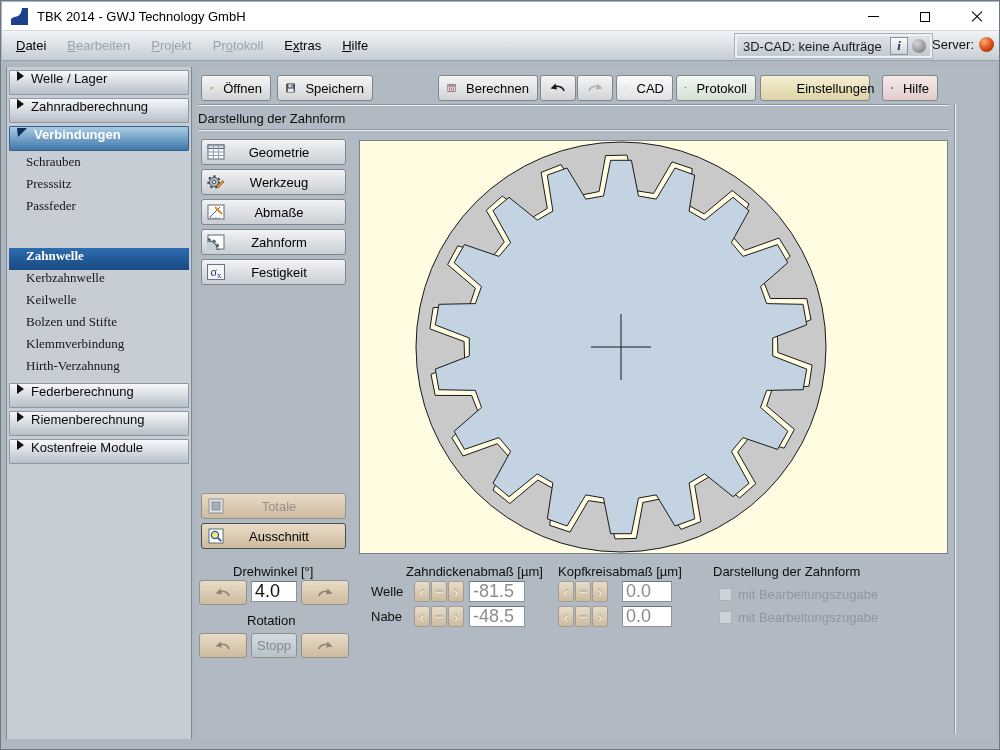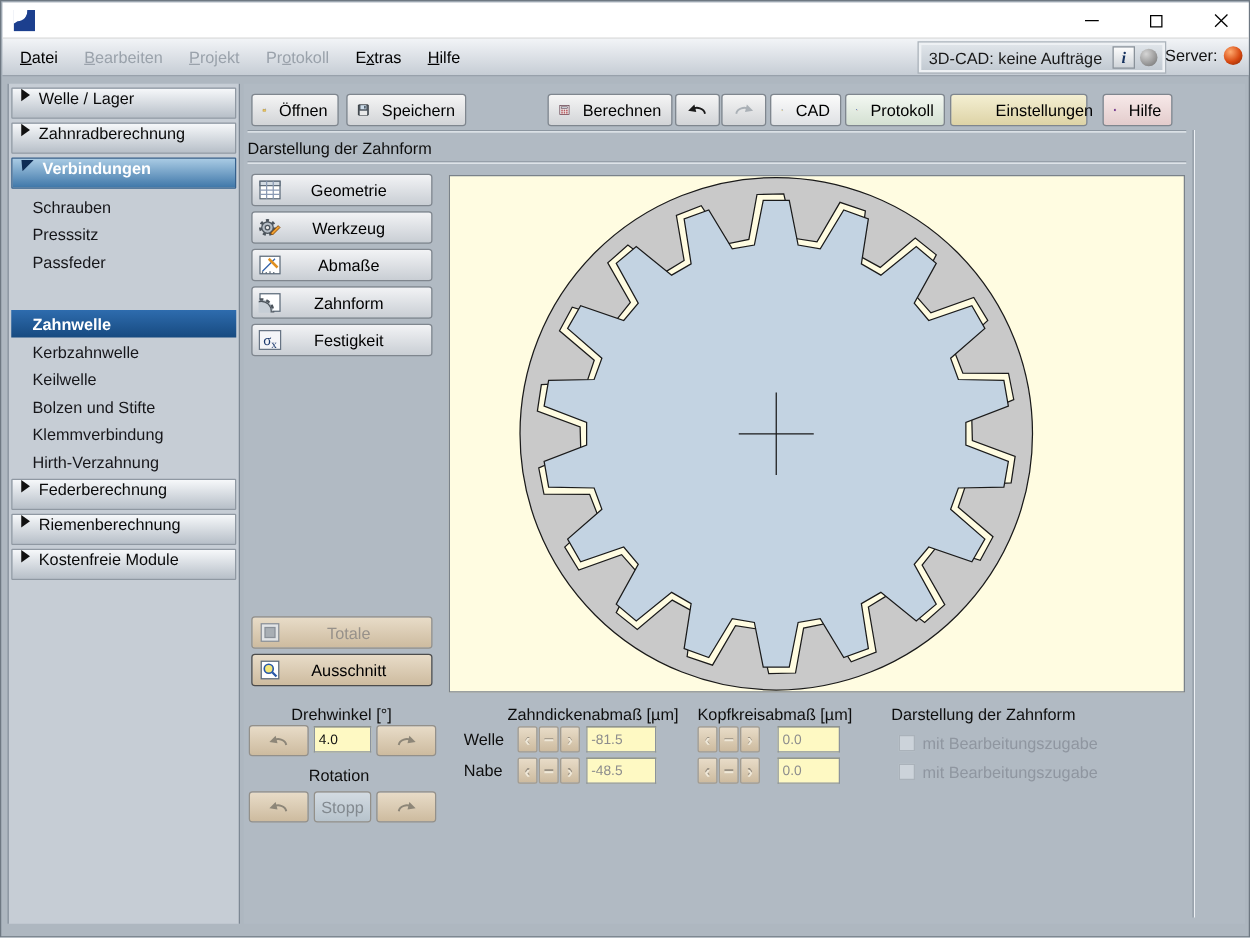--- a/index.html
+++ b/index.html
@@ -28,21 +28,21 @@
   #info-btn { margin-left:auto; width:18px; height:18px; background:linear-gradient(#fcfcfc,#cfd4d9); border:1px solid #8a929a; display:flex; align-items:center; justify-content:center; font-family:"Liberation Serif", serif; font-weight:bold; font-style:italic; color:#16325e; }
   #cad-led { width:14px; height:14px; border-radius:50%; margin:0 4px; background:radial-gradient(circle at 35% 30%, #d6d6d6, #8d8d8d 70%, #6f6f6f); }
   #server-area { position:absolute; right:6px; top:6px; display:flex; align-items:center; gap:5px; }
   #server-led { width:15px; height:15px; border-radius:50%; background:radial-gradient(circle at 35% 30%, #ffab70, #d84a12 55%, #7e2200); }
 
   
   #sidebar { position:absolute; left:5px; top:66px; width:186px; height:672px; background:#c6cdd5; border-left:1px solid #7d8894; border-right:1px solid #7d8894; padding:3px 2px; }
   .nav-header { height:25px; margin-bottom:3px; background:linear-gradient(#f6f8fa,#b7bfc8); border:1px solid #8f98a2; border-radius:1px; display:flex; align-items:flex-start; padding-left:7px; gap:7px; color:#0a0a0a; }
   .nav-header.expanded { background:linear-gradient(#a9cbe4,#3f77a9); color:#ffffff; font-weight:bold; border-color:#35608c; }
   .tri-r { width:0; height:0; border-left:7px solid #111; border-top:5px solid transparent; border-bottom:5px solid transparent; }
-  .nav-item { height:22px; display:flex; align-items:center; padding-left:17px; color:#16161a; }
+  .nav-item { height:22px; display:flex; padding-left:17px; color:#16161a;font-family:Liberation Serif, serif; }
   .nav-item.selected { background:linear-gradient(#2e6cae,#174a80); color:#fff; font-weight:bold;margin-top:28px; }
 
   
   #main { position:absolute; left:194px; top:66px; width:801px; height:672px; background:#b1bac3; }
   .groove { position:absolute; height:2px; border-top:1px solid #8d97a1; border-bottom:1px solid #edf1f5; }
 
   .btn { position:absolute; height:26px; background:linear-gradient(#f5f5f5,#d2d4d7); border:1px solid #7f868e; border-radius:3px; display:flex; align-items:center; justify-content:center; gap:10px; padding:0 8px; color:#000; }
   .btn.tint-green { background:linear-gradient(#f3f8f2,#d4e0d2); }
   .btn.tint-yellow { background:linear-gradient(#f4efd2,#ddd3a6); }
   .btn.tint-pink { background:linear-gradient(#f7e9e9,#e3cccc); }
@@ -57,40 +57,41 @@
   .beige .tlabel.off { color:#97918a; }
 
   #canvas { position:absolute; left:164px; top:73px; width:589px; height:414px; background:#fffce1; border:1px solid #7a828a; }
   #gear-svg { display:block; overflow:hidden; }
 
   
   .ctl-label { position:absolute; color:#0e0e0e; }
   .ctl-label.dim { color:#8f96a0; }
   .rot-btn { position:absolute; width:48px; height:25px; background:linear-gradient(#e8dcc8,#cdbb9f); border:1px solid #93908a; border-radius:3px; display:flex; align-items:center; justify-content:center; }
   .rot-btn.bluegray { background:linear-gradient(#d3dbe2,#b7c3cc); color:#82898f; }
-  .field { position:absolute; height:21px; background:#fef9c3; border:1px solid #8b939c; border-top-color:#6f777f; padding:0 3px; font-family:"Liberation Sans", sans-serif; font-size:11px; color:#111; }
+  .field { position:absolute; height:21px; background:#ffffff; border:1px solid #8b939c; border-top-color:#6f777f; padding:0 3px; font-family:"Liberation Sans", sans-serif; font-size:18px; color:#111; }
   .field.gray { color:#8d8d8d; }
   .stepgroup { position:absolute; display:flex; gap:1px; }
   .stepbtn { width:16px; height:21px; background:linear-gradient(#e8dcc8,#cdbb9f); border:1px solid #a39c90; border-radius:2px; display:flex; align-items:center; justify-content:center; color:#efe8d8; text-shadow:0 -1px 0 #9a9183; font-size:14px; font-weight:bold; }
   .checkbox { position:absolute; width:13px; height:13px; background:#ccd3da; border:1px solid #aab2ba; }
 
   .sigma-box { width:18px; height:16px; background:#f4f5f8; border:1px solid #677484; display:flex; align-items:flex-start; justify-content:center; font-family:"Liberation Serif", serif; color:#1c3a6e; font-size:12px; line-height:14px; }
   .sigma-sub { font-size:9px; margin-top:3px; }
 </style>
 </head>
 <body>
 
 <div id="frame">
 
   <div id="titlebar">
     <svg id="logo" viewBox="0 0 17 17">
       <rect x="0" y="0" width="17" height="17" fill="#1c3f8e"></rect>
       <path d="M0 0 L11 0 C11 7 7 11 0 11 Z" fill="#ffffff"></path>
       <path d="M3 9 C8 9 11 5 11 0 L17 0 L17 17 L0 17 L0 11 Z" fill="#1c3f8e"></path>
     </svg>
+    <span id="title-text">TBK 2014 - GWJ Technology GmbH</span>
     <div id="win-controls">
       <div class="winbtn">
           <div class="min-glyph"></div>
         </div>
       <div class="winbtn">
           <div class="max-glyph"></div>
         </div>
       <div class="winbtn">
           <div class="close-glyph"></div>
         </div>

